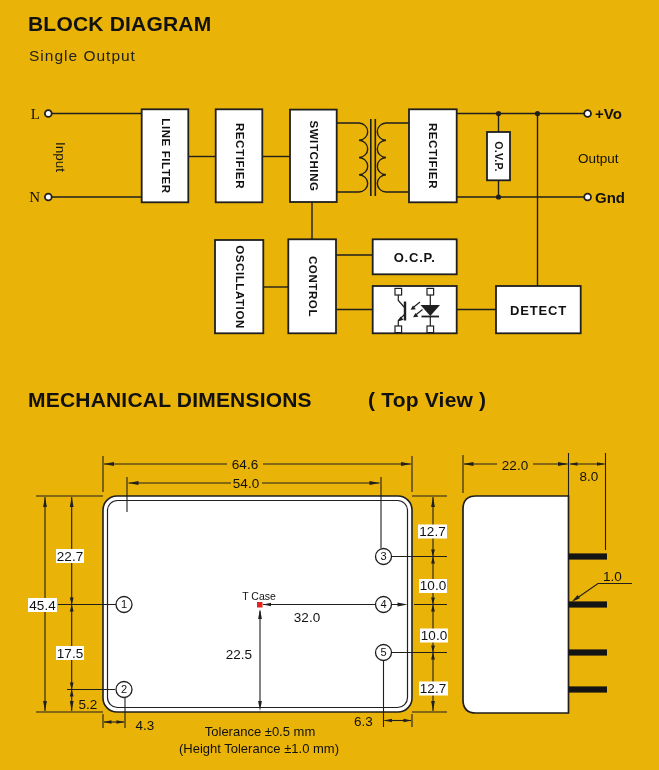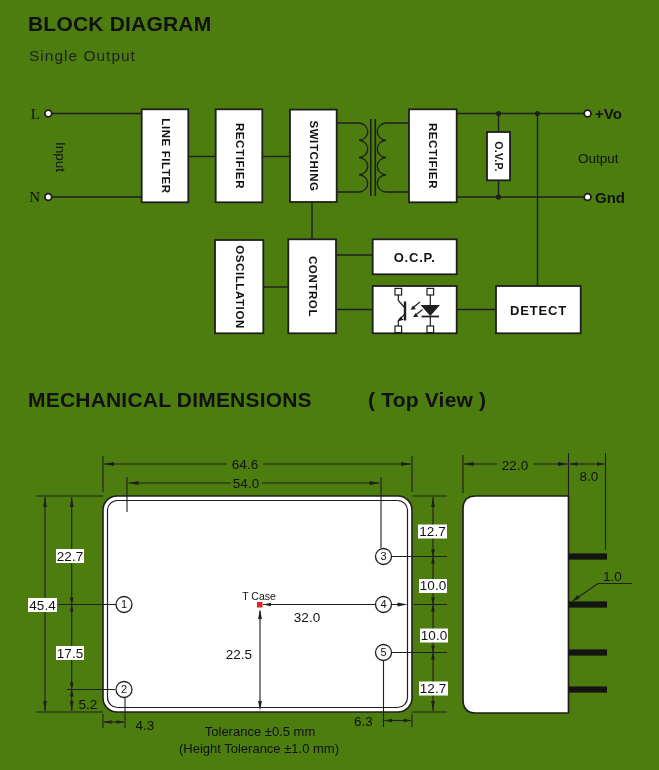--- a/index.html
+++ b/index.html
@@ -1,16 +1,16 @@
 <!DOCTYPE html>
 <html><head>
 <meta charset="utf-8">
 <style>
   html,body{margin:0;padding:0;background:#fff;}
-  .page{position:relative;width:659px;height:770px;background:#4d7c0f;overflow:hidden;
+  .page{position:relative;width:659px;height:770px;background:#eab308;overflow:hidden;
         font-family:"Liberation Sans",sans-serif;}
   svg text{fill:#111;}
   .h1{font-size:21px;font-weight:bold;letter-spacing:.2px;}
   .sub{font-size:15.5px;letter-spacing:1px;fill:#222;}
   .boxlbl{font-size:11.5px;font-weight:bold;letter-spacing:.6px;}
   .ovplbl{font-size:10.5px;font-weight:bold;letter-spacing:.3px;}
   .hboxlbl{font-size:13px;font-weight:bold;letter-spacing:.8px;}
   .term{font-size:15px;font-weight:bold;}
   .serif{font-family:"Liberation Serif",serif;font-size:15px;}
   .inlbl{font-size:13.5px;}

